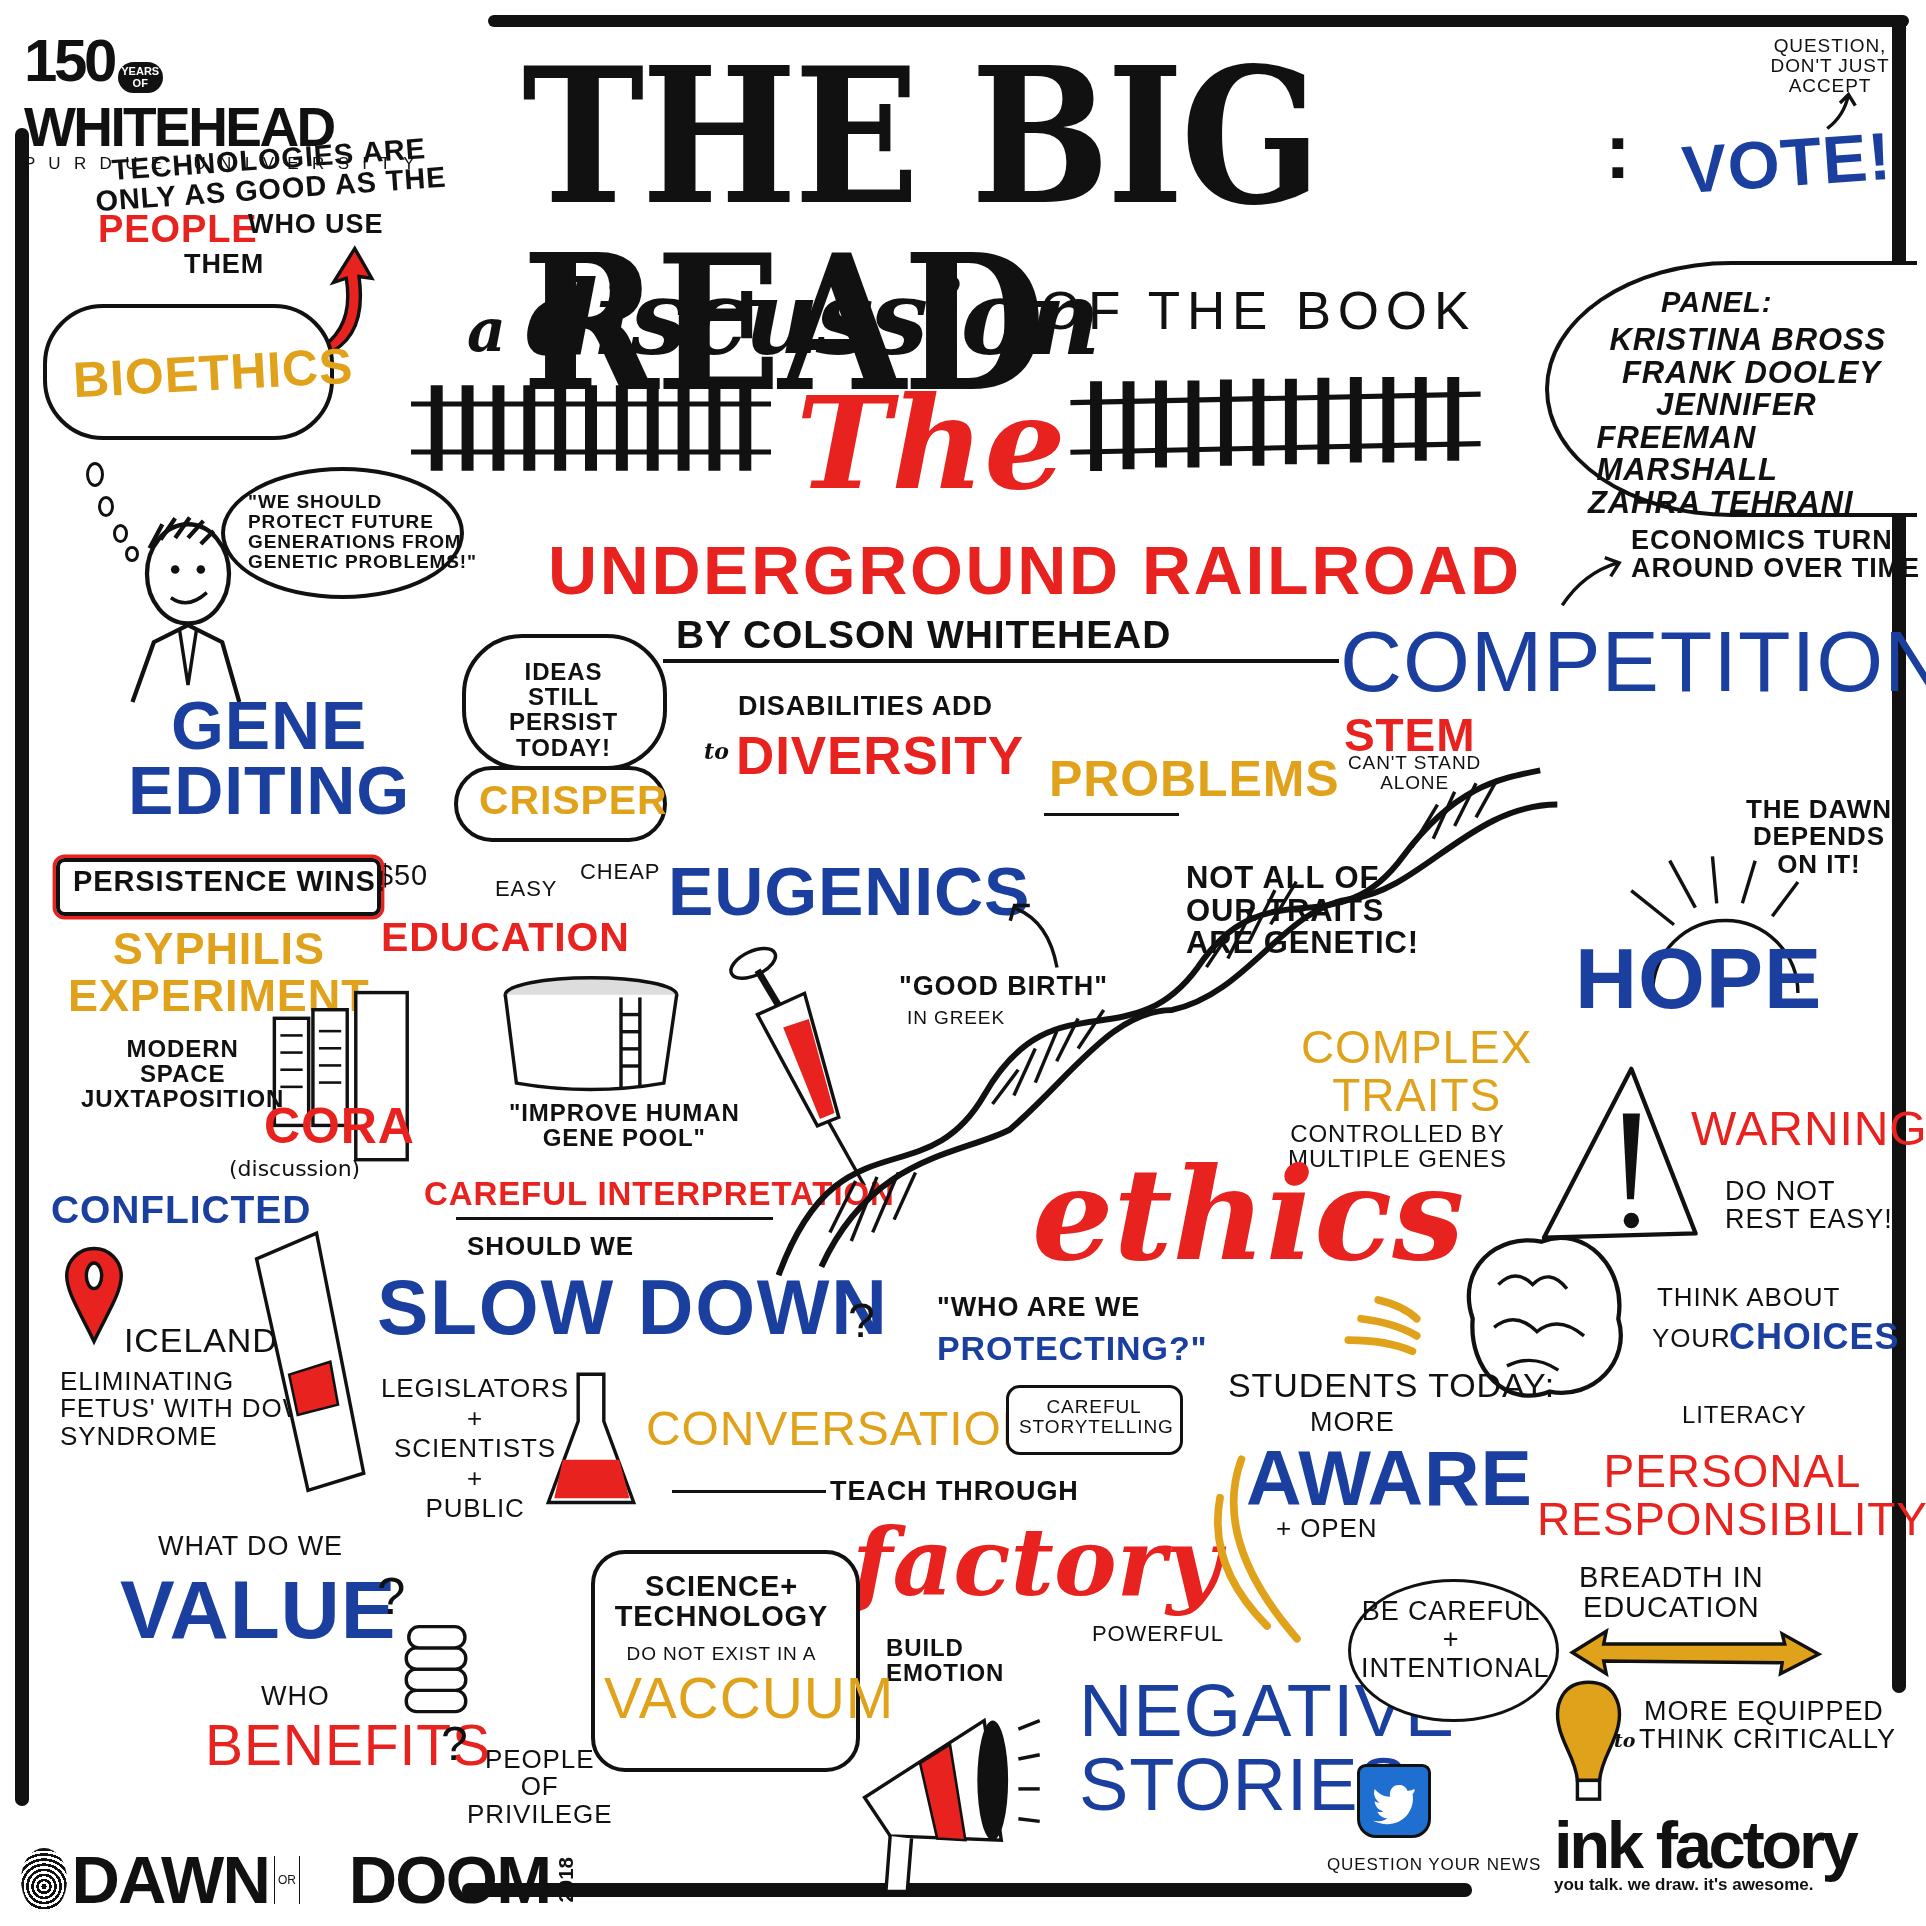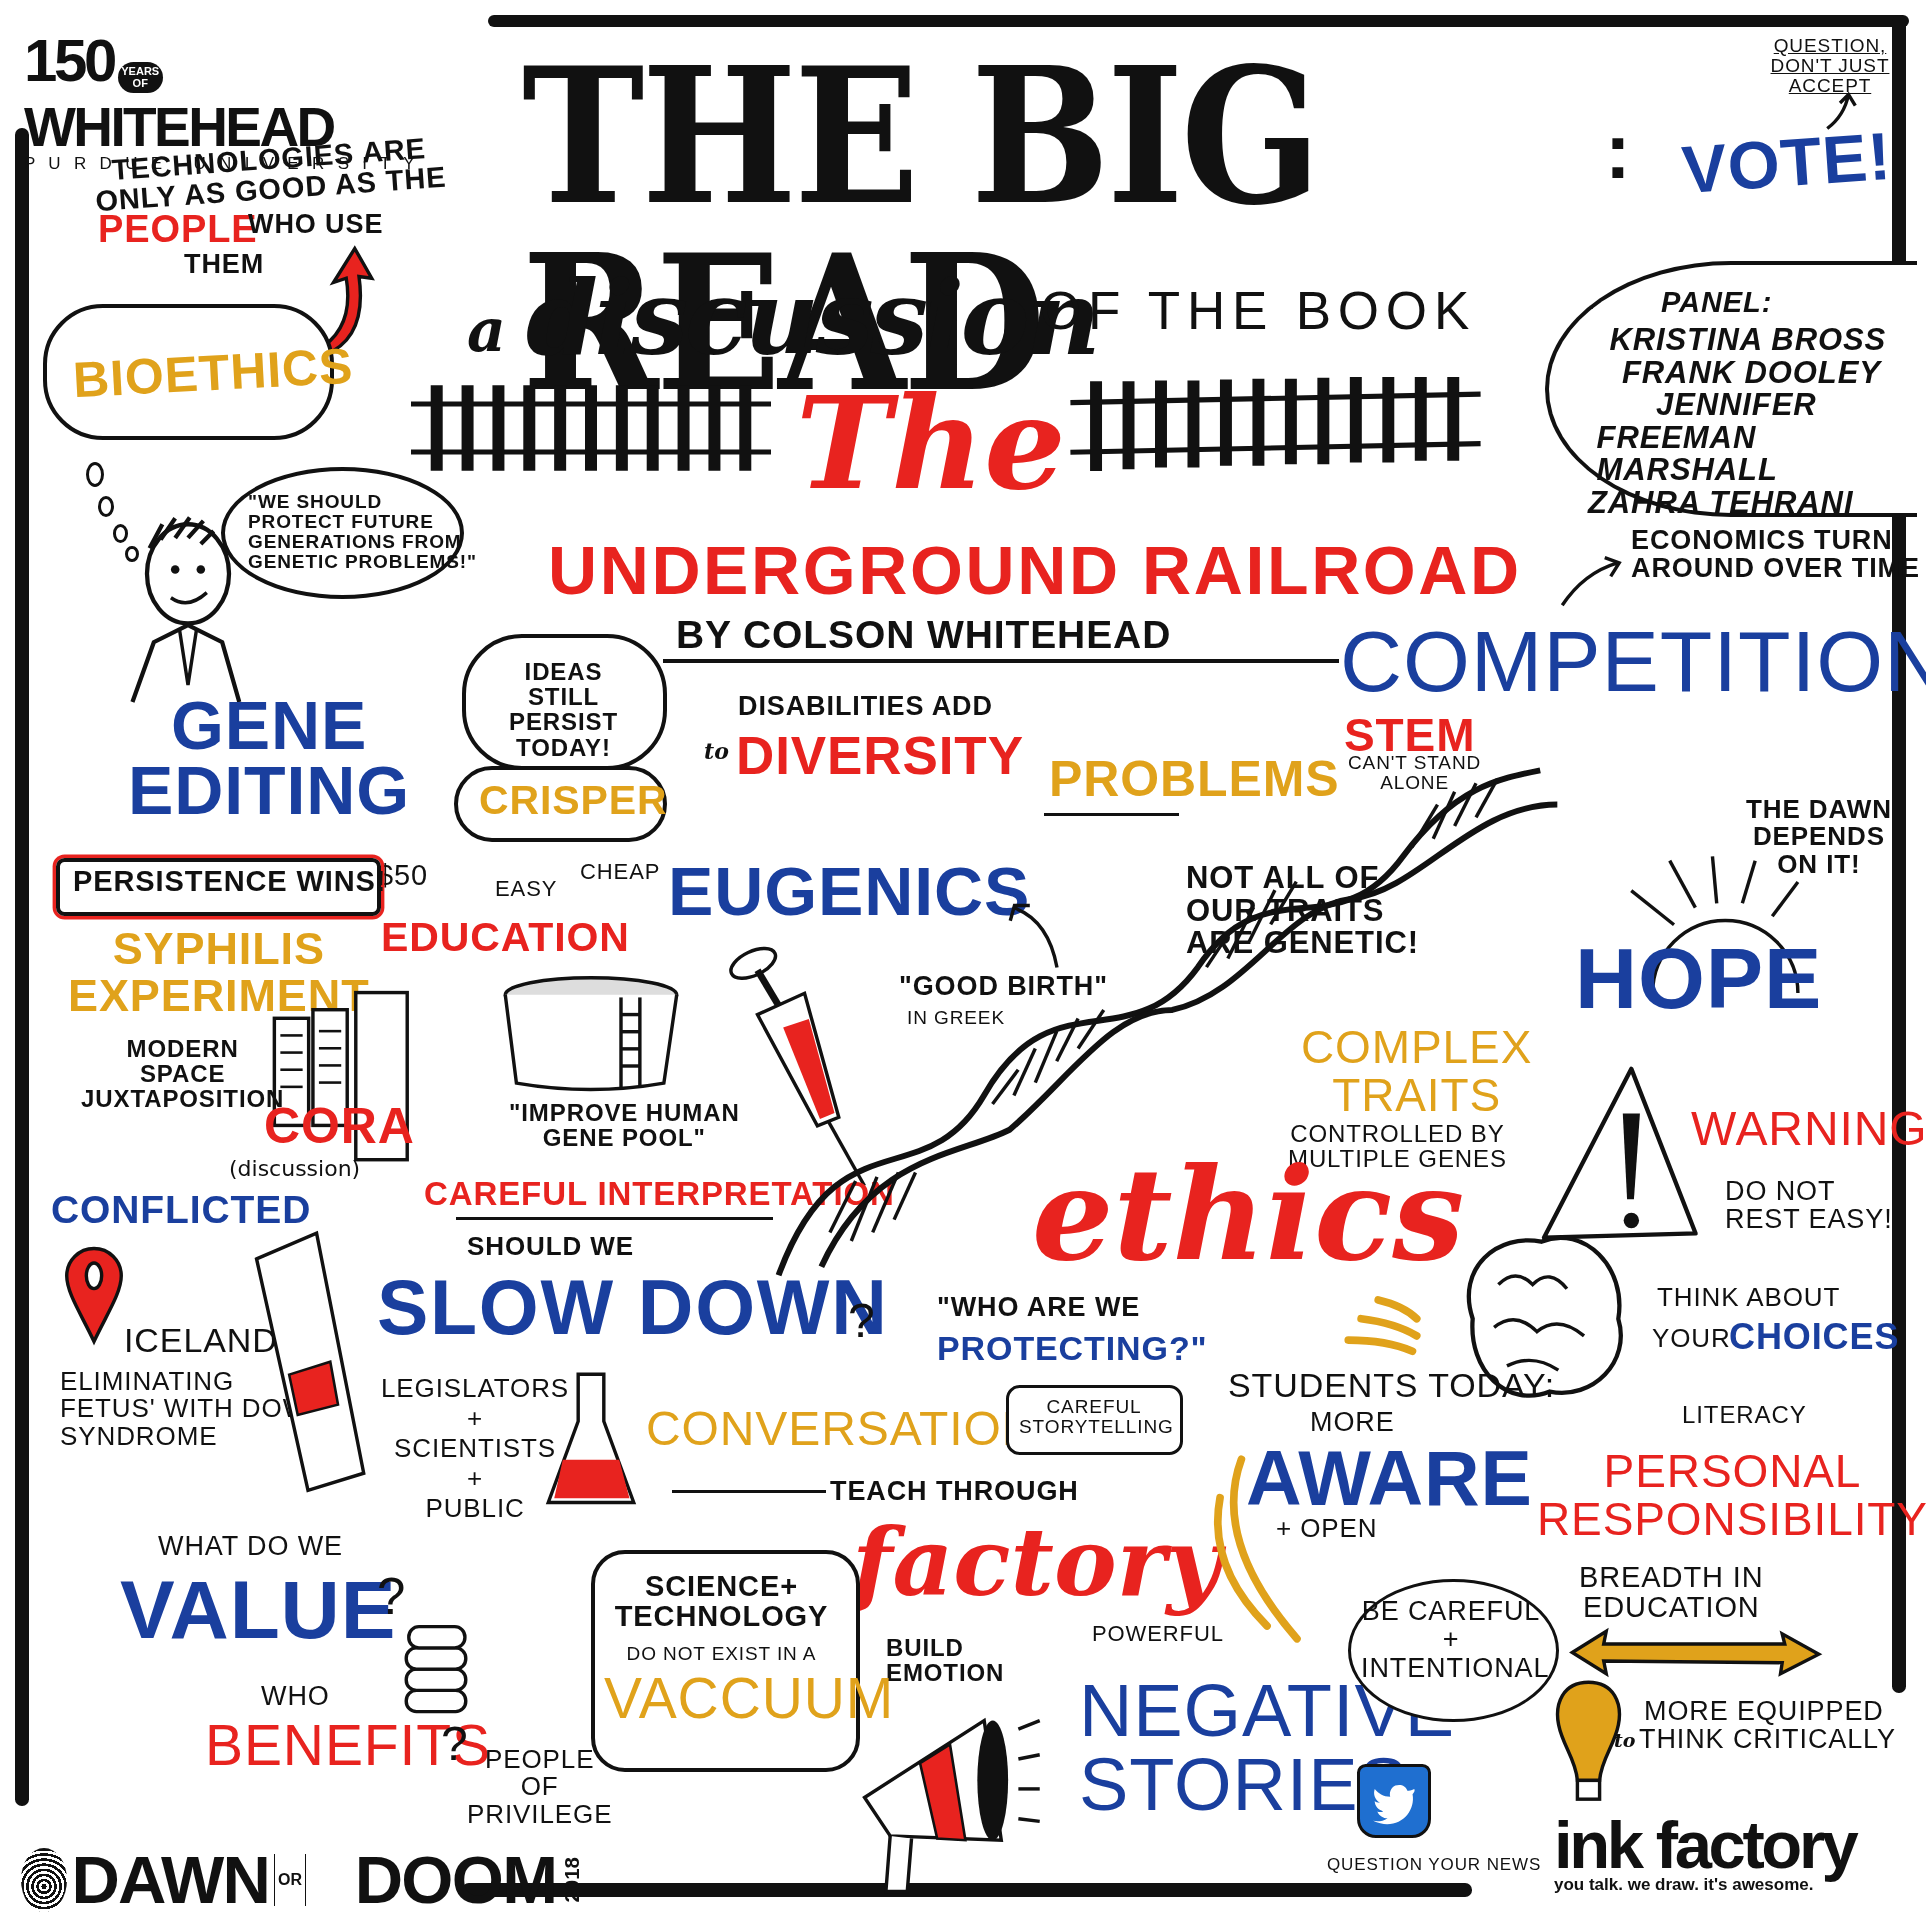--- a/index.html
+++ b/index.html
@@ -29,21 +29,21 @@
 <div class="abs" style="left:24px;top:26px;width:428px;">
   <span style="font-weight:900;font-size:60px;letter-spacing:-3.4px;font-family:'Liberation Sans',sans-serif;">150</span>
   <span style="display:inline-block;width:45px;font-size:11px;font-weight:bold;background:#111;color:#fff;border-radius:22px;text-align:center;padding:3.4px 0;vertical-align:middle;">YEARS OF</span>
   <span style="font-weight:900;font-size:55px;letter-spacing:-2.6px;font-family:'Liberation Sans Narrow','Liberation Sans',sans-serif;">WHITEHEAD</span>
   <div style="font-size:17px;letter-spacing:4.3px;margin-top:-5.1px;white-space:pre;">P U R D U E   U N I V E R S I T Y</div>
 </div>
 
 <div class="abs" style="left:522px;top:43px;font-family:'DejaVu Serif',serif;font-weight:900;font-size:187px;letter-spacing:-3.4px;line-height:1;color:#111;transform:scaleX(0.88);transform-origin:left top;">THE BIG READ</div>
 <div class="abs hand" style="left:1605px;top:111px;font-size:77px;">:</div>
 <div class="abs hand blue" style="left:1682px;top:128px;font-size:67px;transform:rotate(-4deg);">VOTE!</div>
-<div class="abs hand pre center" style="left:1734px;top:36px;font-size:19px;font-weight:normal;text-decoration:underline;">QUESTION,
+<div class="abs hand pre center" style="left:1734px;top:36px;font-size:19px;font-weight:normal;">QUESTION,
 DON'T JUST ACCEPT</div>
 <svg style="left:1823px;top:90px;" width="34" height="43" viewBox="0 0 40 50">
     <path d="M5 45 Q25 30 30 5 M20 15 L30 5 L38 18" stroke="#111" stroke-width="4" fill="none"></path>
   </svg>
 
 <div class="abs script" style="left:467px;top:295px;font-size:60px;">a</div>
 <div class="abs script" style="left:526px;top:257px;font-size:103px;letter-spacing:-3.4px;">discussion</div>
 <div class="abs hand" style="left:1040px;top:283px;font-size:53px;font-weight:normal;letter-spacing:6.8px;">OF THE BOOK</div>
 
 <svg style="left:411px;top:385px;" width="360" height="86" viewBox="0 0 420 100">
@@ -394,21 +394,21 @@
 <div class="abs" style="left:1357px;top:1764px;width:68px;height:68px;background:#1f6fd0;border:3.4px solid #111;border-radius:8.6px 8.6px 19px 19px;display:flex;align-items:center;justify-content:center;">
   <svg style="position:static;" width="43" height="39" viewBox="0 0 50 45">
       <path d="M48 8 C44 10 42 10 40 10 C38 4 32 2 26 4 C20 7 19 13 20 17 C12 17 6 13 2 8 C0 14 2 20 8 24 C5 24 3 23 2 22 C2 28 6 32 12 34 C9 35 7 35 5 34 C7 39 12 42 17 42 C11 46 5 46 0 45 C28 58 50 36 46 14 C48 12 49 10 48 8 Z" fill="#fff"></path>
     </svg>
 </div>
 <div class="abs hand" style="left:1327px;top:1856px;font-size:17px;font-weight:normal;">QUESTION YOUR NEWS</div>
 
 <div class="abs" style="left:21.4px;top:1841px;display:flex;align-items:center;">
   <div style="width:46px;height:64px;border-radius:50%;background:repeating-radial-gradient(circle at 50% 60%, #111 0 2.6px, #fff 2.6px 5.1px);"></div>
   <span style="font-family:'Liberation Sans Narrow','Liberation Sans',sans-serif;font-weight:bold;font-size:67px;letter-spacing:-1.7px;margin-left:4px;">DAWN</span>
-  <span style="font-size:16px;font-weight:bold;margin:0 5.1px;border-left:1.7px solid #111;border-right:1.7px solid #111;padding:17px 2.6px;">OR</span>
+  <span style="font-size:12px;font-weight:normal;margin:0 5.1px;border-left:1.7px solid #111;border-right:1.7px solid #111;padding:17px 2.6px;">OR</span>
   <span style="font-family:'Liberation Sans Narrow','Liberation Sans',sans-serif;font-weight:bold;font-size:67px;letter-spacing:-1.7px;margin-left:44px;">DOOM</span>
   <span style="font-weight:bold;font-size:20.5px;writing-mode:vertical-rl;transform:rotate(180deg);margin-left:3.4px;">2018</span>
 </div>
 
 <div class="abs" style="left:1554px;top:1815px;">
   <div style="font-family:'Liberation Sans',sans-serif;font-weight:900;font-size:67px;letter-spacing:-3.4px;line-height:0.9;">ink factory</div>
   <div style="font-family:'Liberation Sans',sans-serif;font-weight:bold;font-size:17px;">you talk. we draw. it's awesome.</div>
 </div>
 
 

